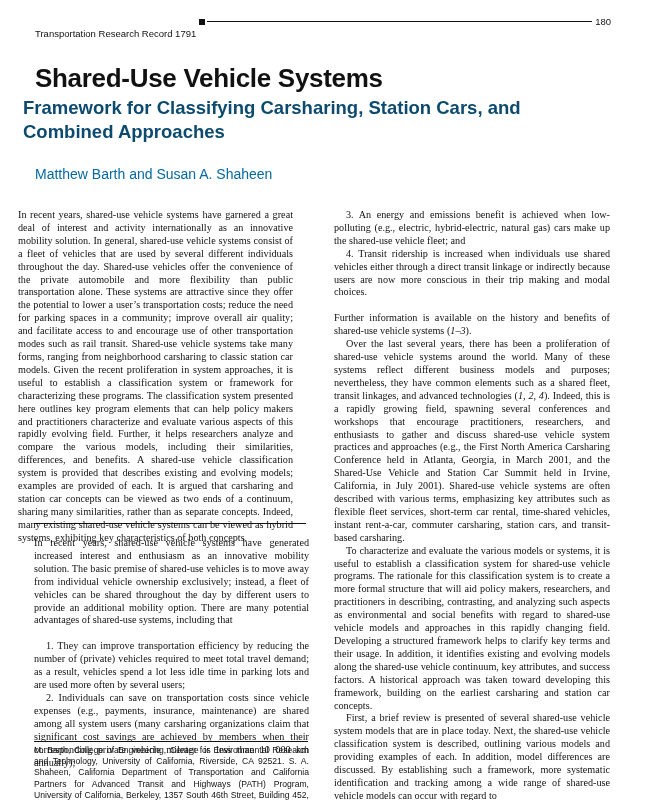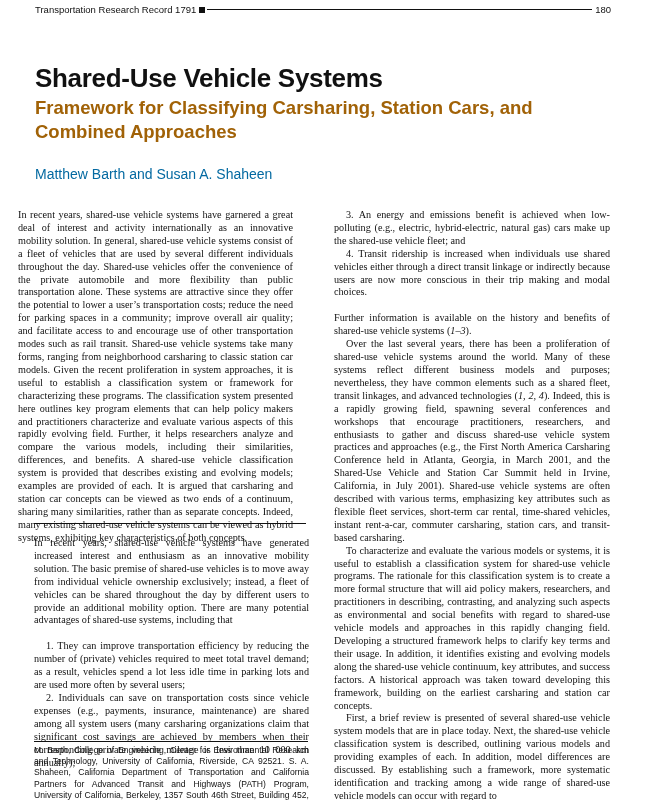--- a/index.html
+++ b/index.html
@@ -2,28 +2,28 @@
 <html><head>
 <meta charset="utf-8">
 <style>
   html, body { margin: 0; padding: 0; background: #ffffff; }
   body { width: 650px; height: 800px; position: relative; overflow: hidden; color: #111; }
   .sans { font-family: "Liberation Sans", "DejaVu Sans", sans-serif; }
   .serif { font-family: "Liberation Serif", "DejaVu Serif", serif; }
 
   #running-head { position: absolute; left: 35px; top: 4px; width: 576px; font-size: 9.5px; line-height: 11px; }
   #running-head .row { display: flex; align-items: center; }
-  #running-head .journal { white-space: nowrap; }
+  #running-head .journal { white-space: nowrap; margin-top: 24px; }
   #running-head .square { width: 6px; height: 6px; background: #111; margin: 0 2px 0 3px; display: inline-block; }
   #running-head .rule { flex: 1; height: 1px; background: #111; margin-right: 3px; }
   #running-head .page { white-space: nowrap; }
   #running-head .paperno { font-style: italic; }
 
   #title { position: absolute; left: 35px; top: 63px; font-size: 26px; font-weight: bold; letter-spacing: -0.3px; margin: 0; line-height: 30px; }
-  #subtitle { position: absolute; left: 35px; top: 96px; width: 560px; font-size: 18.5px; font-weight: bold; line-height: 24px; margin: 0; color: #a16207; }
+  #subtitle { position: absolute; left: 23px; top: 96px; width: 560px; font-size: 18.5px; font-weight: bold; line-height: 24px; margin: 0; color: #0c4a6e; }
   #authors { position: absolute; left: 35px; top: 166px; font-size: 14px; margin: 0; color: #0369a1; }
 
   .col { position: absolute; font-size: 10.2px; line-height: 12.9px; text-align: justify; }
   #abstract { left: 18px; top: 209px; width: 275px; font-weight: normal; }
   #abstract-rule { position: absolute; left: 34px; top: 523px; width: 272px; height: 1px; background: #111; }
   #left-body { left: 34px; top: 537px; width: 275px; }
   #left-body p { margin: 0; }
   #left-body .gap { height: 13px; }
   #left-body .item { text-indent: 12px; }
 

